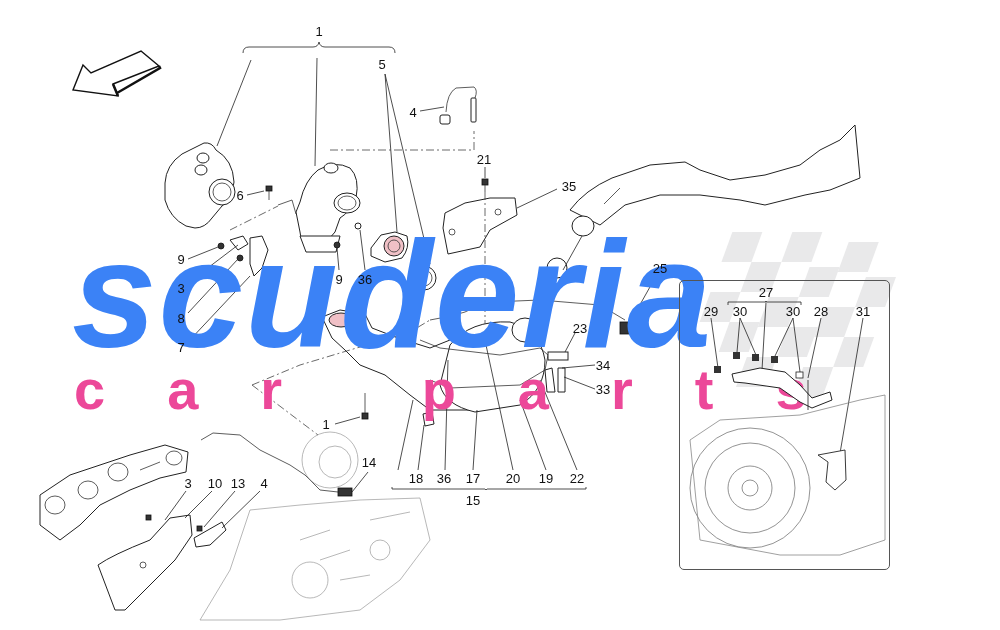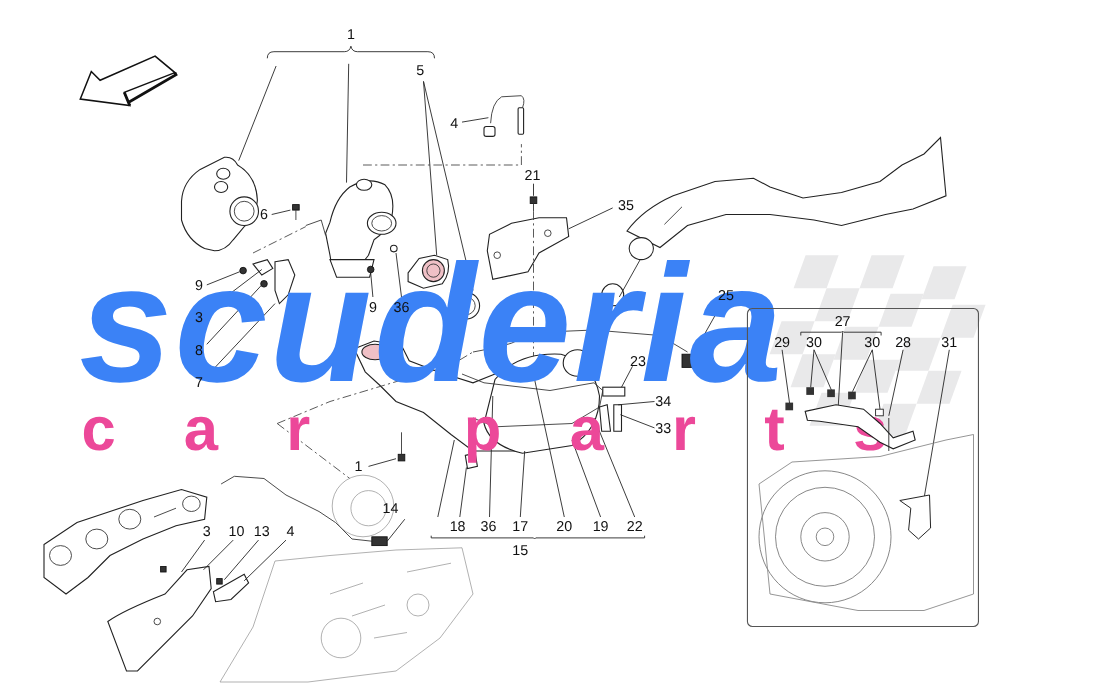--- a/index.html
+++ b/index.html
@@ -234,21 +234,21 @@
 <div class="callout" style="left:339px;top:279px">9</div>
 <div class="callout" style="left:365px;top:279px">36</div>
 <div class="callout" style="left:181px;top:288px">3</div>
 <div class="callout" style="left:181px;top:318px">8</div>
 <div class="callout" style="left:181px;top:347px">7</div>
 <div class="callout" style="left:660px;top:268px">25</div>
 <div class="callout" style="left:580px;top:328px">23</div>
 <div class="callout" style="left:603px;top:365px">34</div>
 <div class="callout" style="left:603px;top:389px">33</div>
 <div class="callout" style="left:326px;top:424px">1</div>
-<div class="callout" style="left:355px;top:462px">14</div>
+<div class="callout" style="left:369px;top:462px">14</div>
 <div class="callout" style="left:416px;top:478px">18</div>
 <div class="callout" style="left:444px;top:478px">36</div>
 <div class="callout" style="left:473px;top:478px">17</div>
 <div class="callout" style="left:513px;top:478px">20</div>
 <div class="callout" style="left:546px;top:478px">19</div>
 <div class="callout" style="left:577px;top:478px">22</div>
 <div class="callout" style="left:473px;top:500px">15</div>
 <div class="callout" style="left:188px;top:483px">3</div>
 <div class="callout" style="left:215px;top:483px">10</div>
 <div class="callout" style="left:238px;top:483px">13</div>

